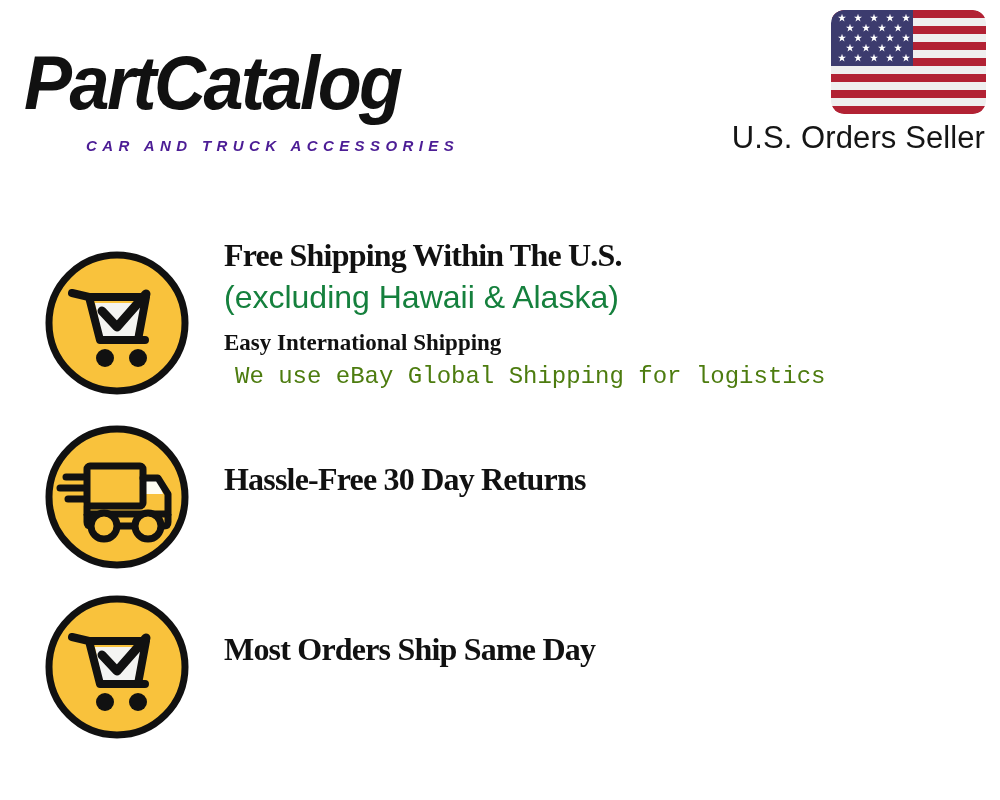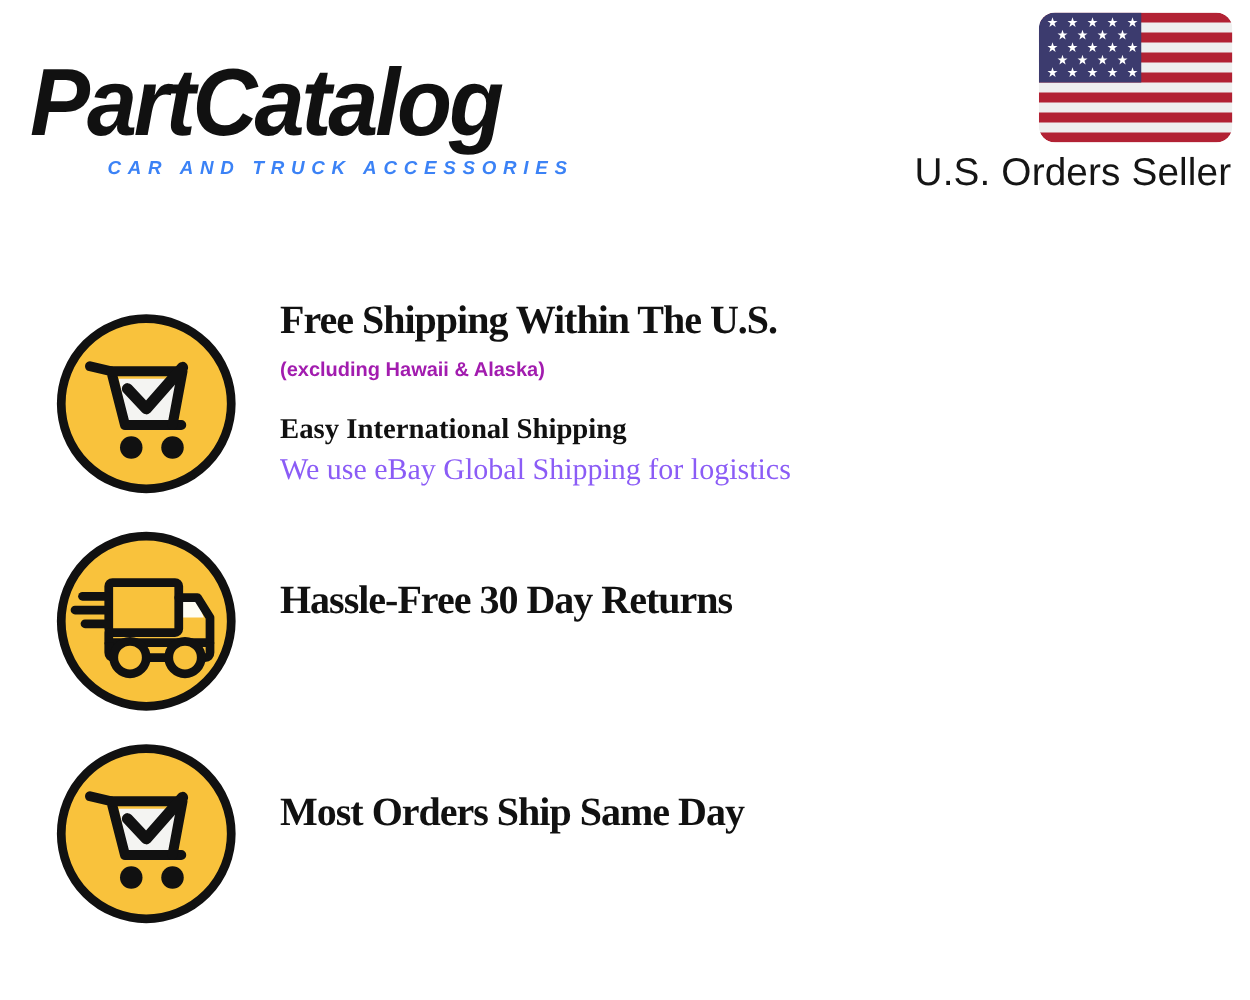--- a/index.html
+++ b/index.html
@@ -48,28 +48,28 @@
     color: #111111;
     transform: scaleY(1.06);
     transform-origin: left top;
     white-space: nowrap;
   }
 
   .brand-tagline {
     display: block;
     position: absolute;
     left: 62px;
-    top: 84px;
+    top: 95px;
     font-family: "Liberation Sans", sans-serif;
     font-weight: 700;
     font-style: italic;
     font-size: 15px;
     line-height: 17px;
     letter-spacing: 5.4px;
-    color: #3b82f6;
+    color: #4c1d95;
     white-space: nowrap;
   }
 
   
   .flag-badge {
     position: absolute;
     right: 14px;
     top: 10px;
     width: 155px;
     height: 104px;
@@ -141,46 +141,47 @@
     font-size: 32px;
     line-height: 50px;
     letter-spacing: -0.8px;
     color: #111111;
     white-space: nowrap;
   }
 
   .benefit-sub {
     display: block;
     font-family: "Liberation Sans", sans-serif;
-    font-weight: 700;
-    font-size: 16px;
+    font-weight: 400;
+    font-size: 32px;
     line-height: 34px;
-    color: #a21caf;
+    color: #15803d;
     white-space: nowrap;
   }
 
   .benefit-sub-strong {
     display: block;
     font-family: Liberation Serif, serif;
     font-weight: 700;
     font-size: 23px;
     line-height: 34px;
     color: #111111;
     margin-top: 12px;
     white-space: nowrap;
   }
 
   .benefit-sub-light {
     display: block;
-    font-family: Liberation Serif, serif;
+    font-family: Liberation Mono, monospace;
     font-weight: 400;
     font-size: 24px;
     line-height: 33px;
-    color: #8b5cf6;
-    white-space: nowrap;
+    color: #4d7c0f;
+    white-space: nowrap;
+    margin-left: 11px;
   }
 </style>
 </head>
 <body>
 
 <div class="banner">
 
   <div class="header">
 
     <div class="brand-logo">

